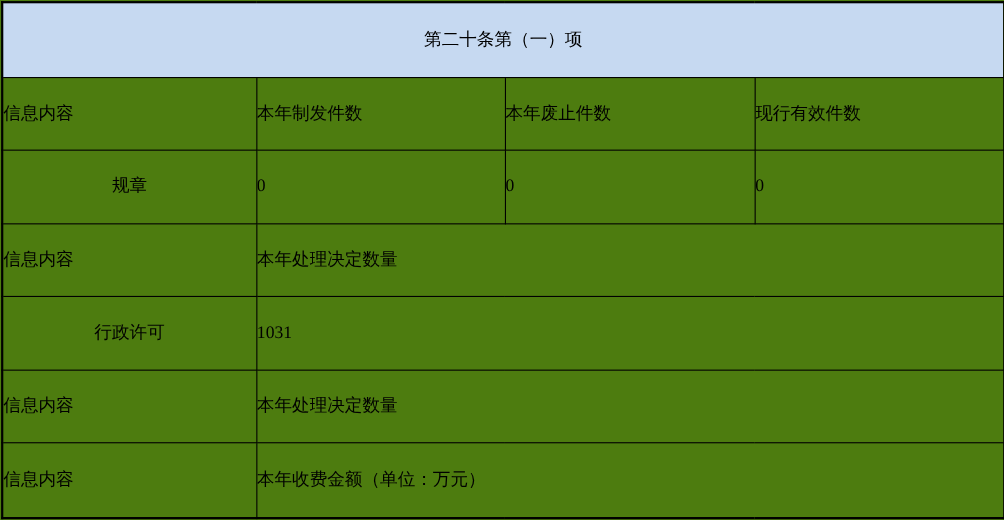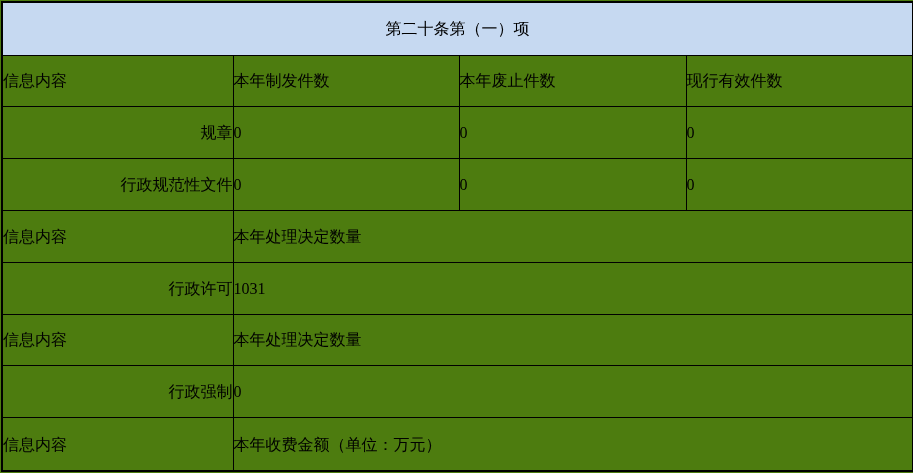--- a/index.html
+++ b/index.html
@@ -39,21 +39,21 @@
     background: #c6d9f1;
     text-align: center;
     border-top: 2px solid #000000;
     border-bottom: 2px solid #000000;
     font-size: 17px;
   }
   td.col-header {
     text-align: left;
   }
   td.row-label {
-    text-align: right;
+    text-align: center;
     padding-left: 6px;
   }
   td.val {
     text-align: left;
   }
   .ind-xs { padding-left: 5px; }
   .ind-sm { padding-left: 7px; }
   .ind-md { padding-left: 22px; }
   .ind-lg { padding-left: 41px; }
 </style>
@@ -78,44 +78,34 @@
         <td class="col-header">本年制发件数</td>
         <td class="col-header">本年废止件数</td>
         <td class="col-header">现行有效件数</td>
       </tr>
       <tr>
         <td class="row-label">规章</td>
         <td class="val ind-lg">0</td>
         <td class="val ind-lg">0</td>
         <td class="val ind-sm">0</td>
       </tr>
-      <tr>
-        <td class="row-label">行政规范性文件</td>
-        <td class="val ind-lg">0</td>
-        <td class="val ind-lg">0</td>
-        <td class="val ind-sm">0</td>
-      </tr>
 
       <tr>
         <td class="col-header">信息内容</td>
         <td class="col-header" colspan="3">本年处理决定数量</td>
       </tr>
       <tr>
         <td class="row-label">行政许可</td>
         <td class="val ind-sm" colspan="3">1031</td>
       </tr>
 
       <tr>
         <td class="col-header">信息内容</td>
         <td class="col-header" colspan="3">本年处理决定数量</td>
       </tr>
-      <tr>
-        <td class="row-label">行政强制</td>
-        <td class="val ind-md" colspan="3">0</td>
-      </tr>
 
       <tr>
         <td class="col-header">信息内容</td>
         <td class="col-header" colspan="3">本年收费金额（单位：万元）</td>
       </tr>
     </tbody>
   </table>
 </div>
 
 </body></html>

